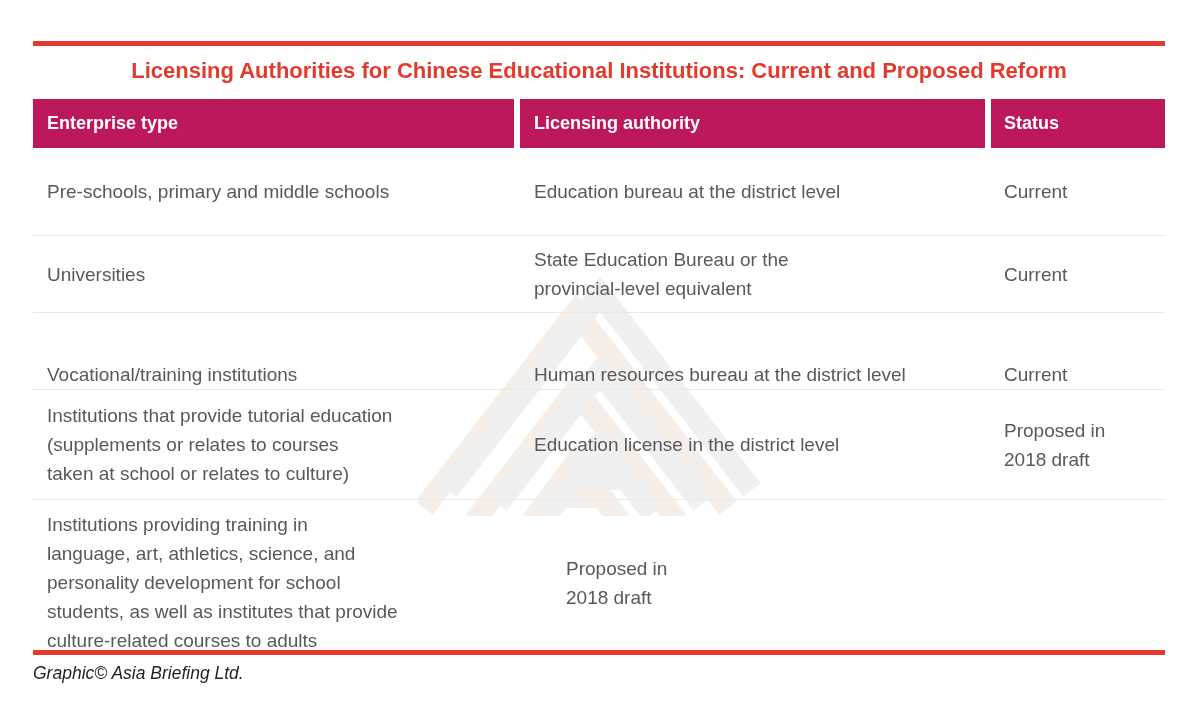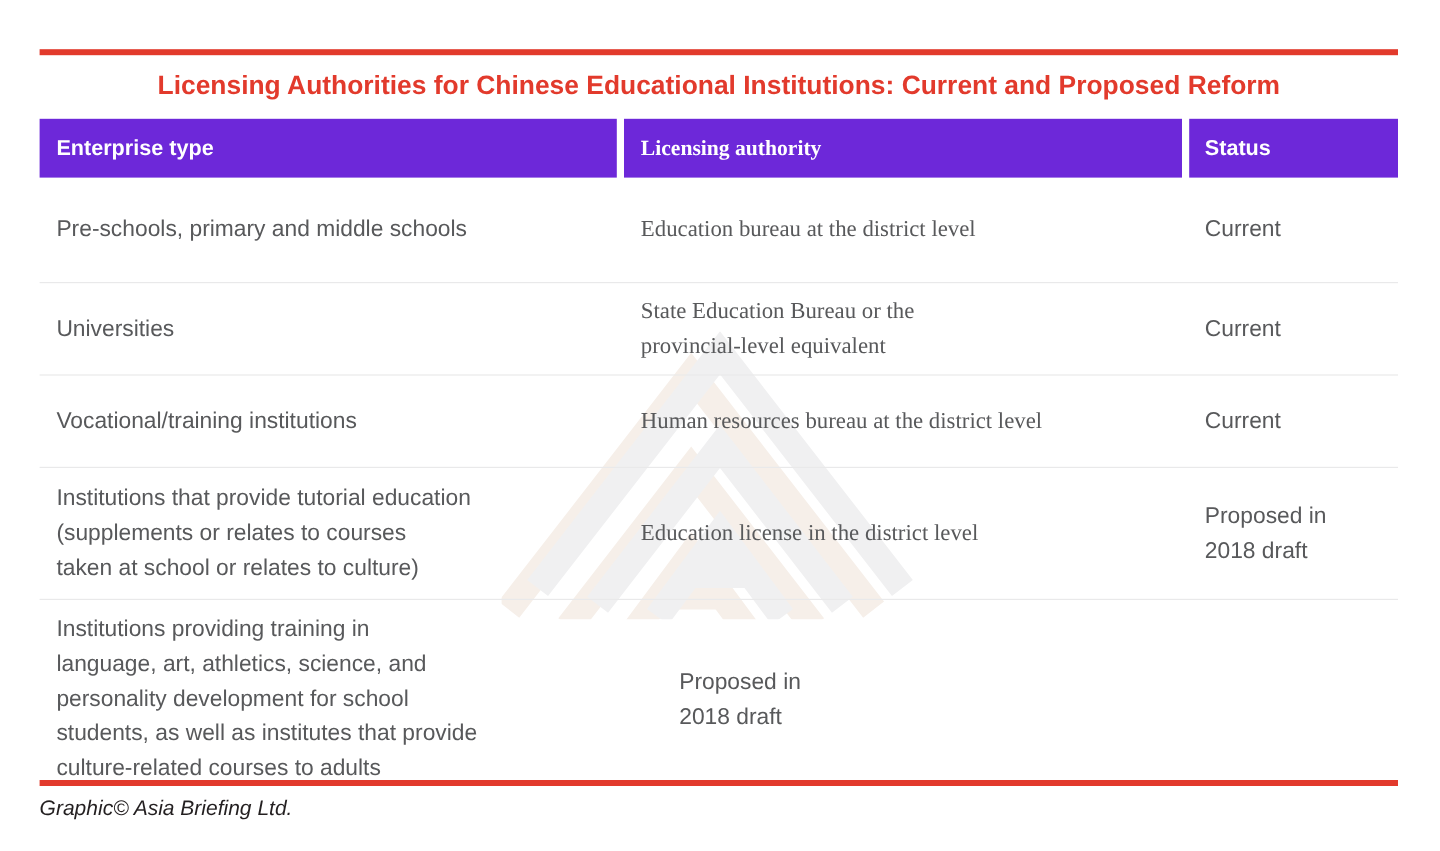--- a/index.html
+++ b/index.html
@@ -54,48 +54,48 @@
     position: absolute;
     left: 0;
     top: 91px;
     width: 100%;
     height: 49px;
     display: flex;
     gap: 6px;
     z-index: 2;
   }
   .th {
-    background: #6d28d9;
+    background: #be185d;
     color: #ffffff;
     font-weight: bold;
     font-size: 18px;
     display: flex;
     align-items: center;
     box-sizing: border-box;
   }
   .col1 { width: 481px; padding-left: 14px; padding-right: 14px; }
-  .col2 { width: 465px; padding-left: 14px; padding-right: 0; font-family: Liberation Serif, serif; }
+  .col2 { width: 465px; padding-left: 14px; padding-right: 0; }
   .col3 { width: 174px; padding-left: 13px; padding-right: 6px; }
   .tbody {
     position: absolute;
     left: 0;
     top: 140px;
     width: 100%;
     z-index: 1;
   }
   .tr {
     display: flex;
     gap: 6px;
     box-sizing: border-box;
     border-bottom: 1px solid #e9e9ea;
   }
   .tr:last-child { border-bottom: none; }
   .row-1 { height: 88px; }
   .row-2 { height: 77px; }
-  .row-3 { height: 77px; }
+  .row-3 { height: 77px; align-items: flex-end; }
   .row-4 { height: 110px; }
   .row-5 { height: 165px; gap: 39px; }
   .td {
     display: flex;
     align-items: center;
     box-sizing: border-box;
     color: #58595b;
     font-size: 19px;
     line-height: 29px;
     white-space: pre-line;

